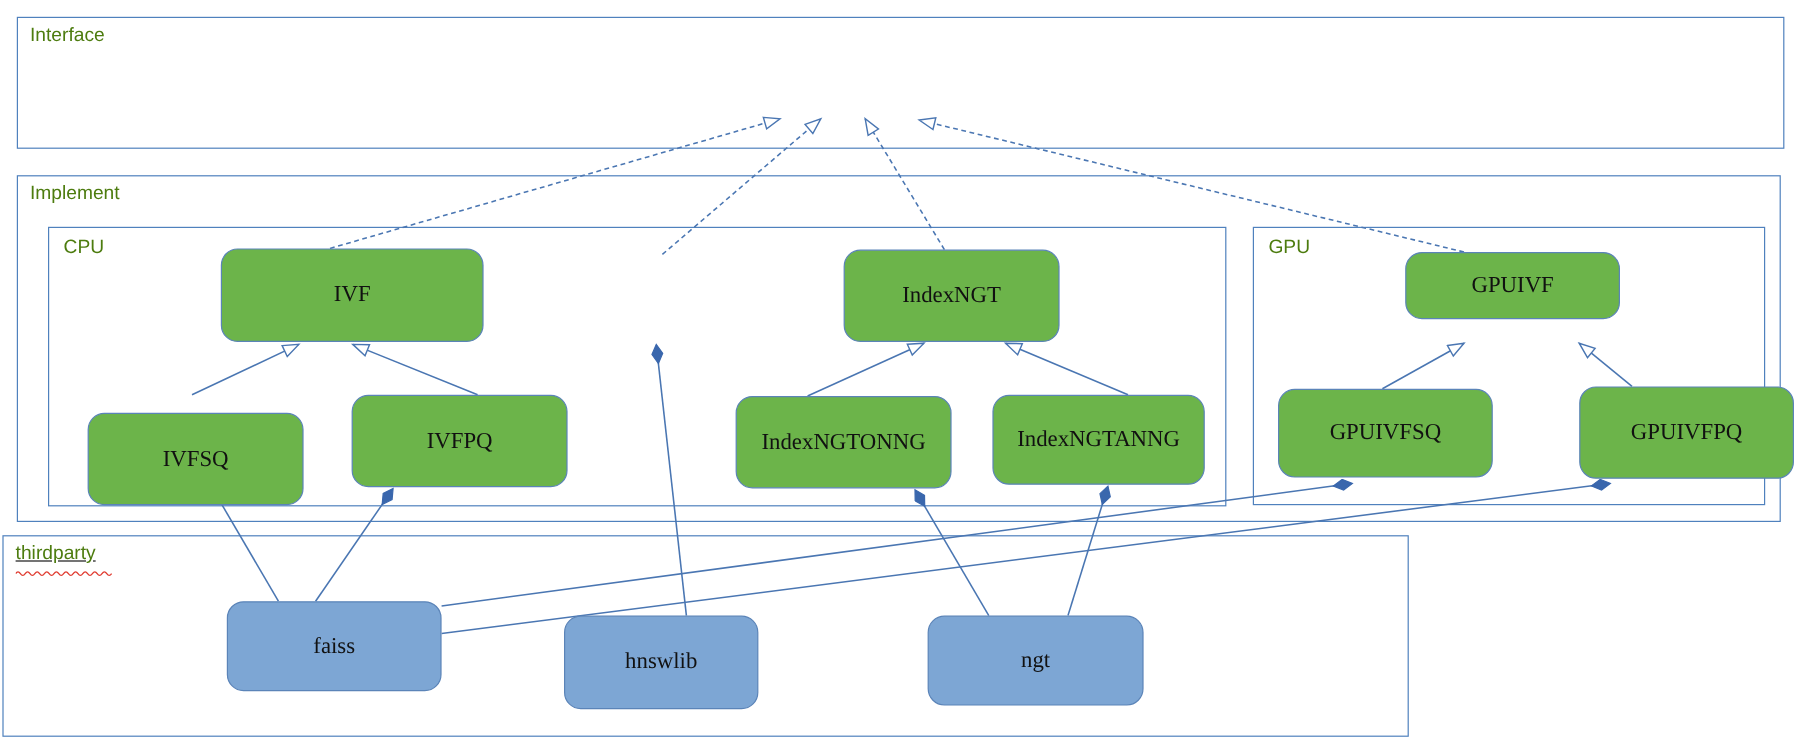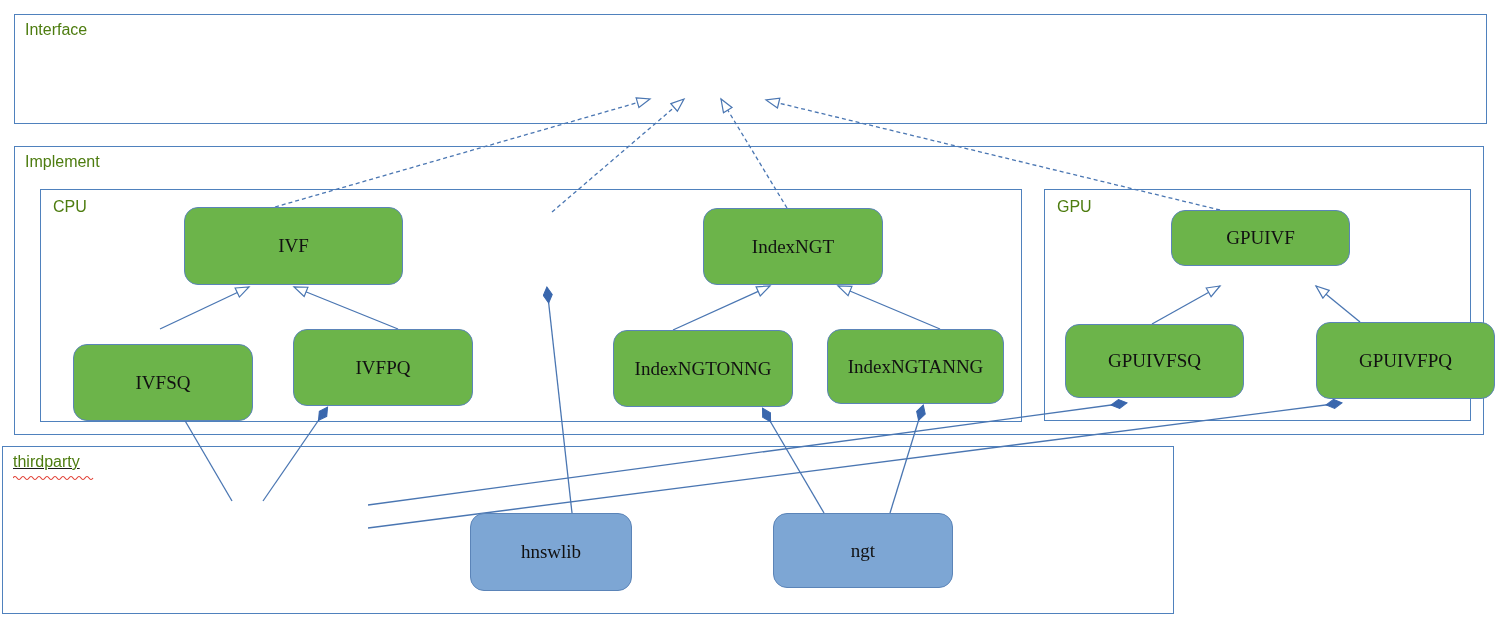--- a/index.html
+++ b/index.html
@@ -171,20 +171,23 @@
   </div>
 
   <div class="node impl-node" style="left:1065px; top:324px; width:179px; height:74px;">
     <span>GPUIVFSQ</span>
   </div>
 
   <div class="node impl-node" style="left:1316px; top:322px; width:179px; height:77px;">
     <span>GPUIVFPQ</span>
   </div>
 
+  <div class="node third-node" style="left:189px; top:501px; width:179px; height:75px;">
+    <span>faiss</span>
+  </div>
 
   <div class="node third-node" style="left:470px; top:513px; width:162px; height:78px;">
     <span>hnswlib</span>
   </div>
 
   <div class="node third-node" style="left:773px; top:513px; width:180px; height:75px;">
     <span>ngt</span>
   </div>
 
 </div>

